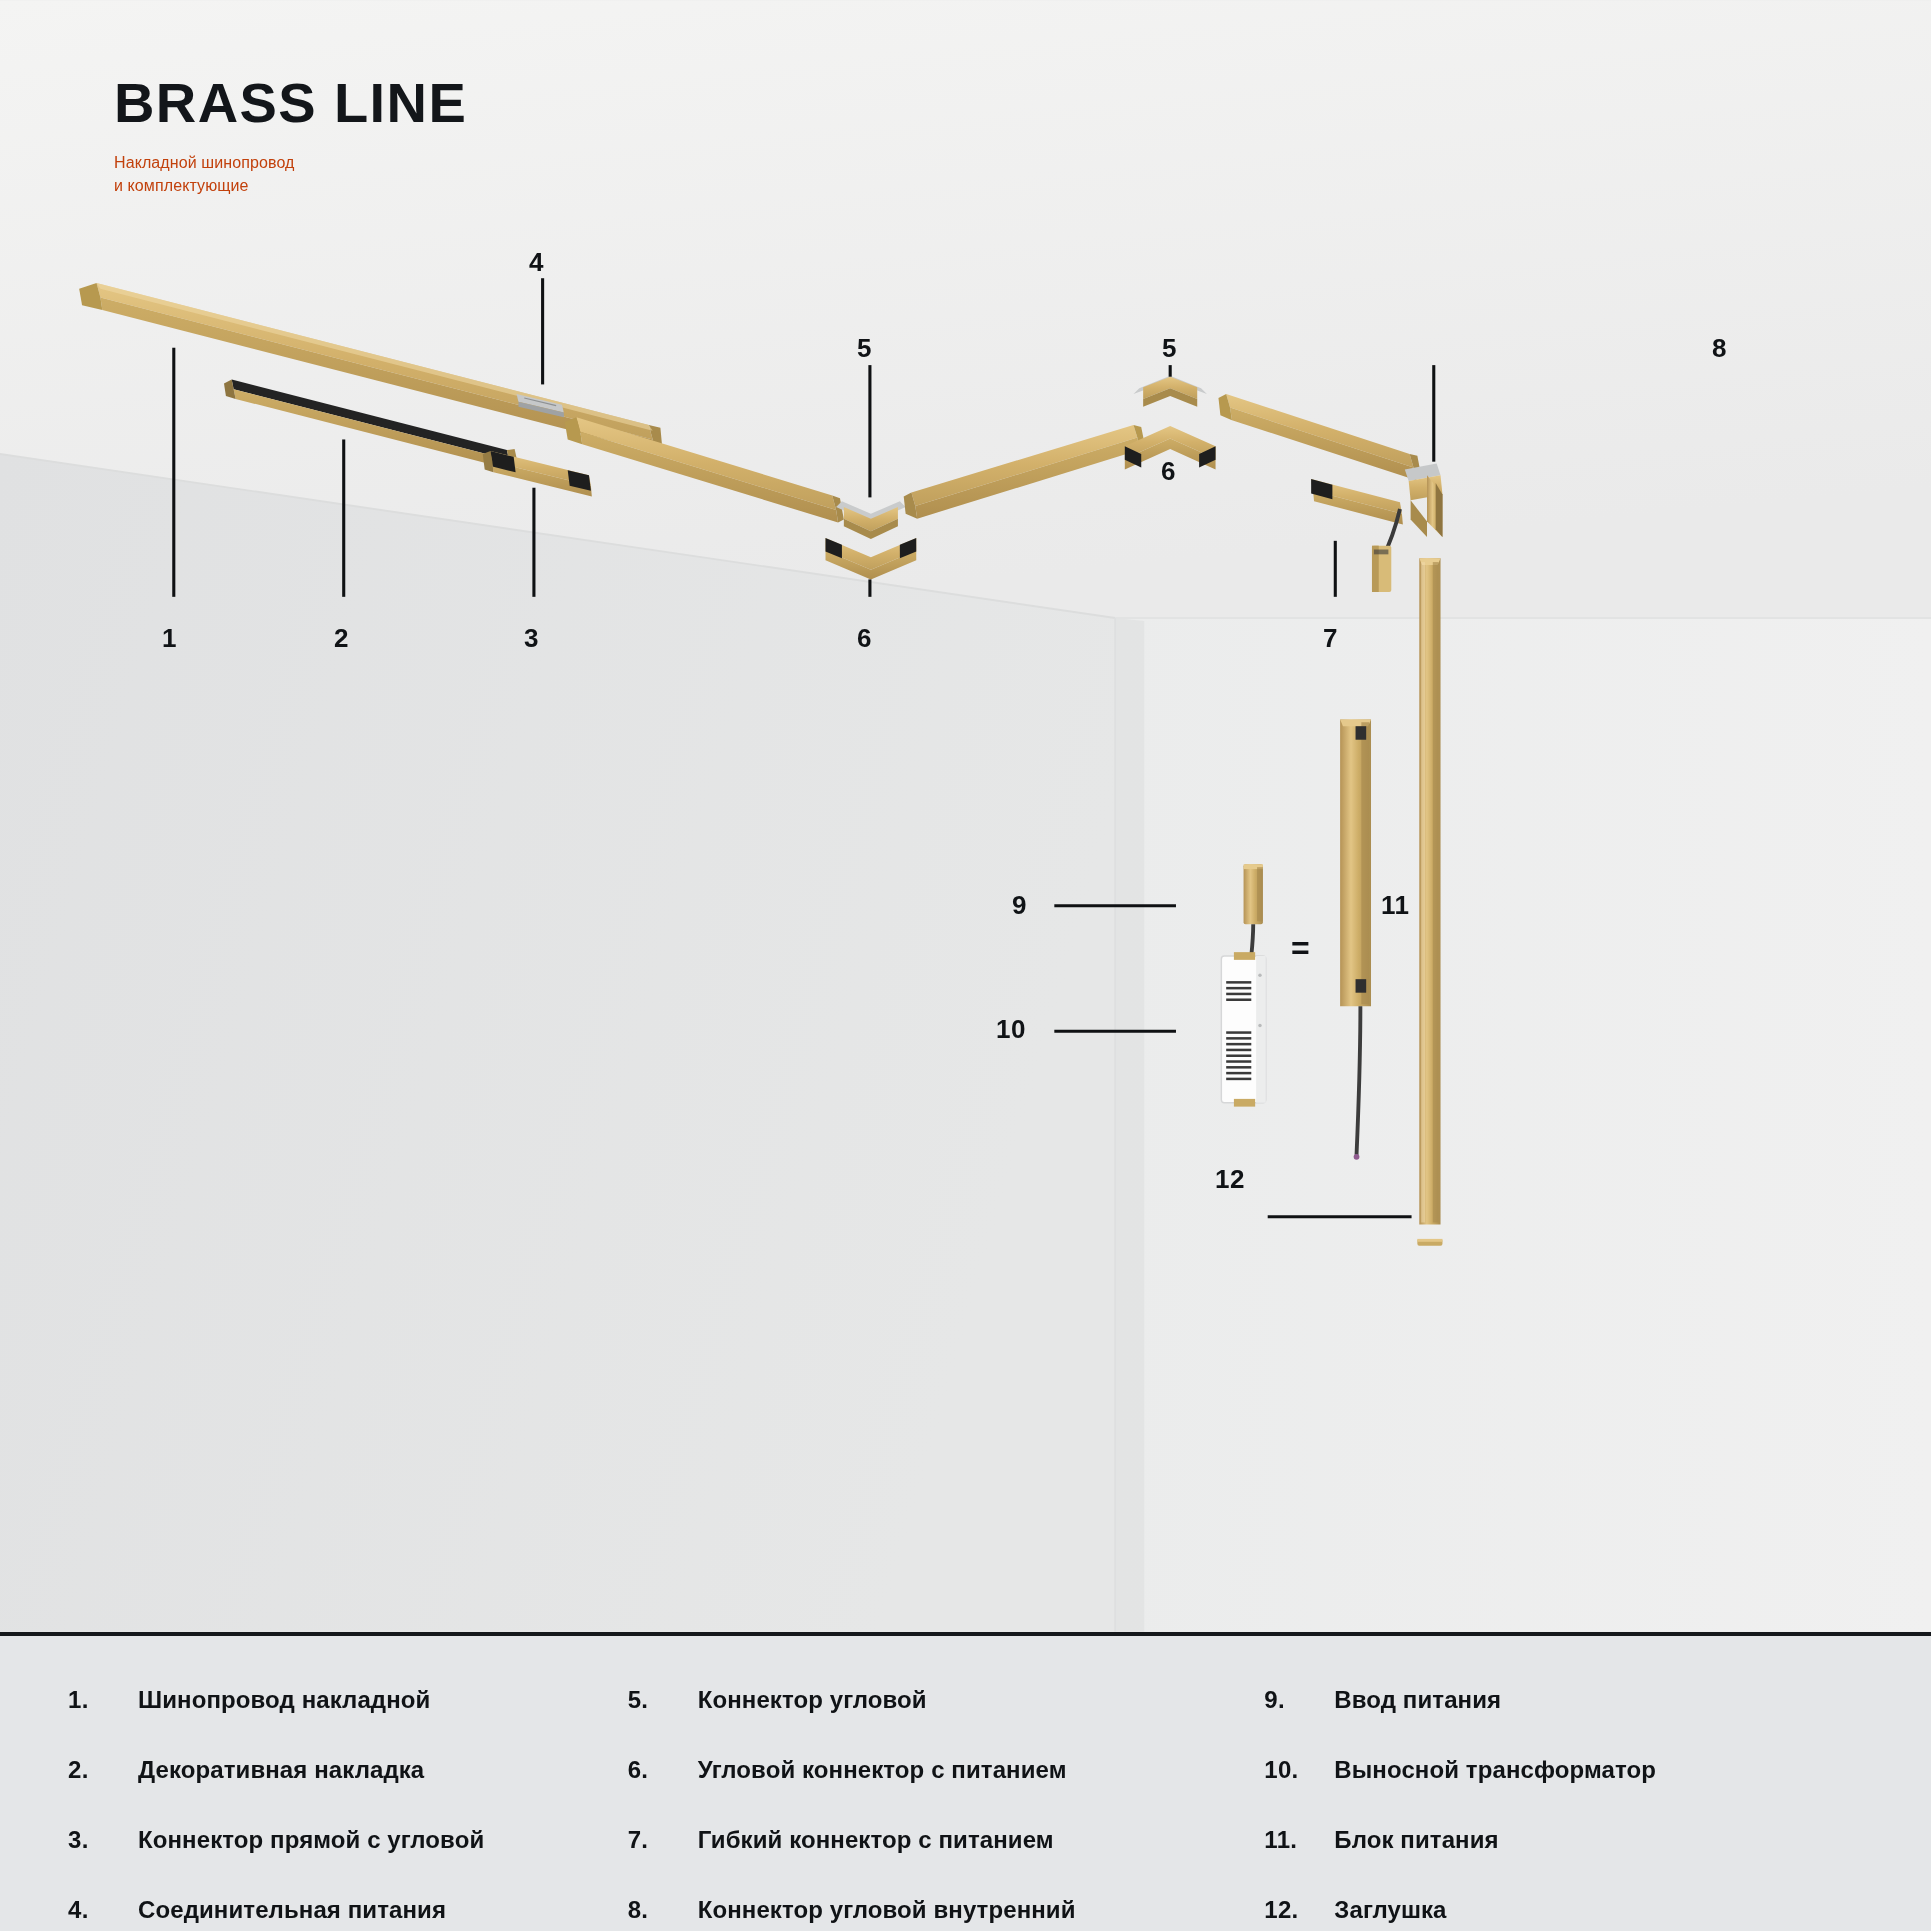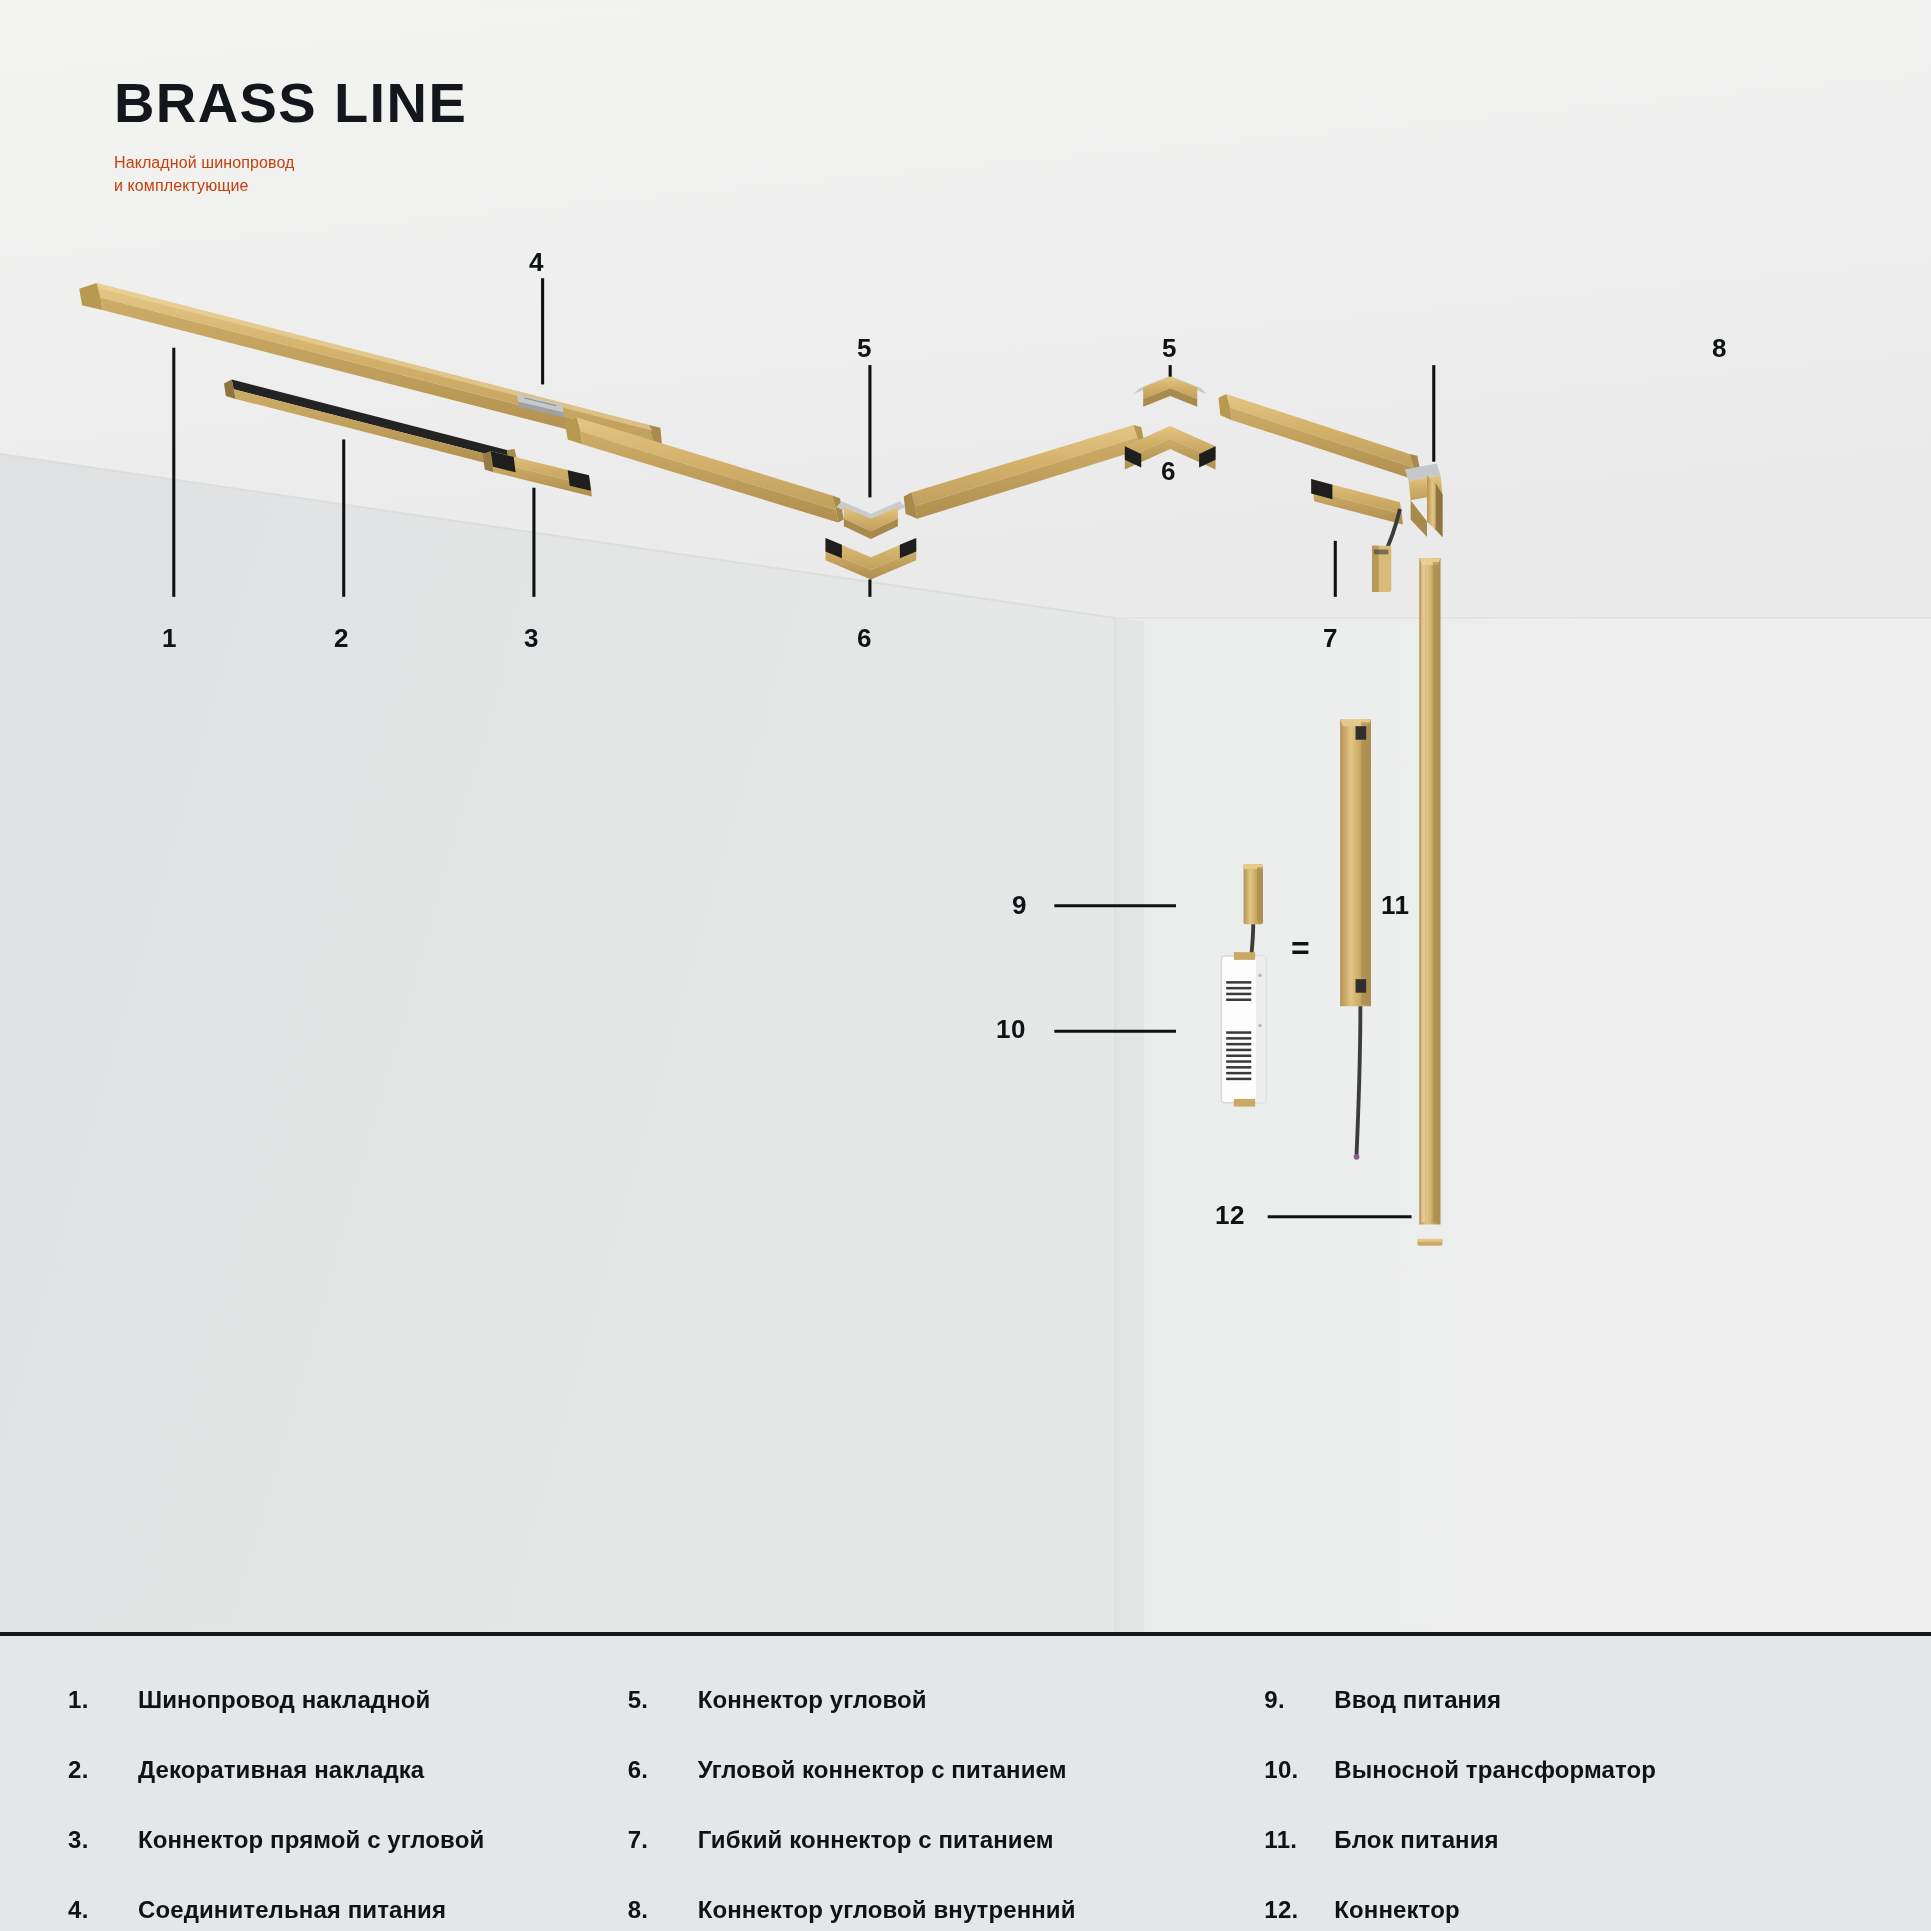--- a/index.html
+++ b/index.html
@@ -288,21 +288,21 @@
   <div class="callout" style="left:529px;  top:247px;">4</div>
   <div class="callout" style="left:857px;  top:333px;">5</div>
   <div class="callout" style="left:857px;  top:623px;">6</div>
   <div class="callout" style="left:1162px; top:333px;">5</div>
   <div class="callout" style="left:1161px; top:456px;">6</div>
   <div class="callout" style="left:1323px; top:623px;">7</div>
   <div class="callout" style="left:1712px; top:333px;">8</div>
   <div class="callout" style="left:1012px; top:890px;">9</div>
   <div class="callout" style="left:996px; top:1014px;">10</div>
   <div class="callout" style="left:1381px; top:890px;">11</div>
-  <div class="callout" style="left:1215px; top:1200px;text-align:center;">12</div>
+  <div class="callout" style="left:1215px; top:1164px;text-align:center;">12</div>
 
   <div class="eqsign" style="left:1291px; top:930px;">=</div>
 </div>
 
 <div id="legend">
   <div id="legend-inner">
 
     <div class="legcol c1">
       <div class="legrow">
         <span class="legnum">1.</span>
@@ -349,19 +349,19 @@
       <div class="legrow">
         <span class="legnum">10.</span>
         <span class="legtxt">Выносной трансформатор</span>
       </div>
       <div class="legrow">
         <span class="legnum">11.</span>
         <span class="legtxt">Блок питания</span>
       </div>
       <div class="legrow">
         <span class="legnum">12.</span>
-        <span class="legtxt">Коннектор</span>
+        <span class="legtxt">Заглушка</span>
       </div>
     </div>
 
   </div>
 </div>
 
 
 </body></html>

